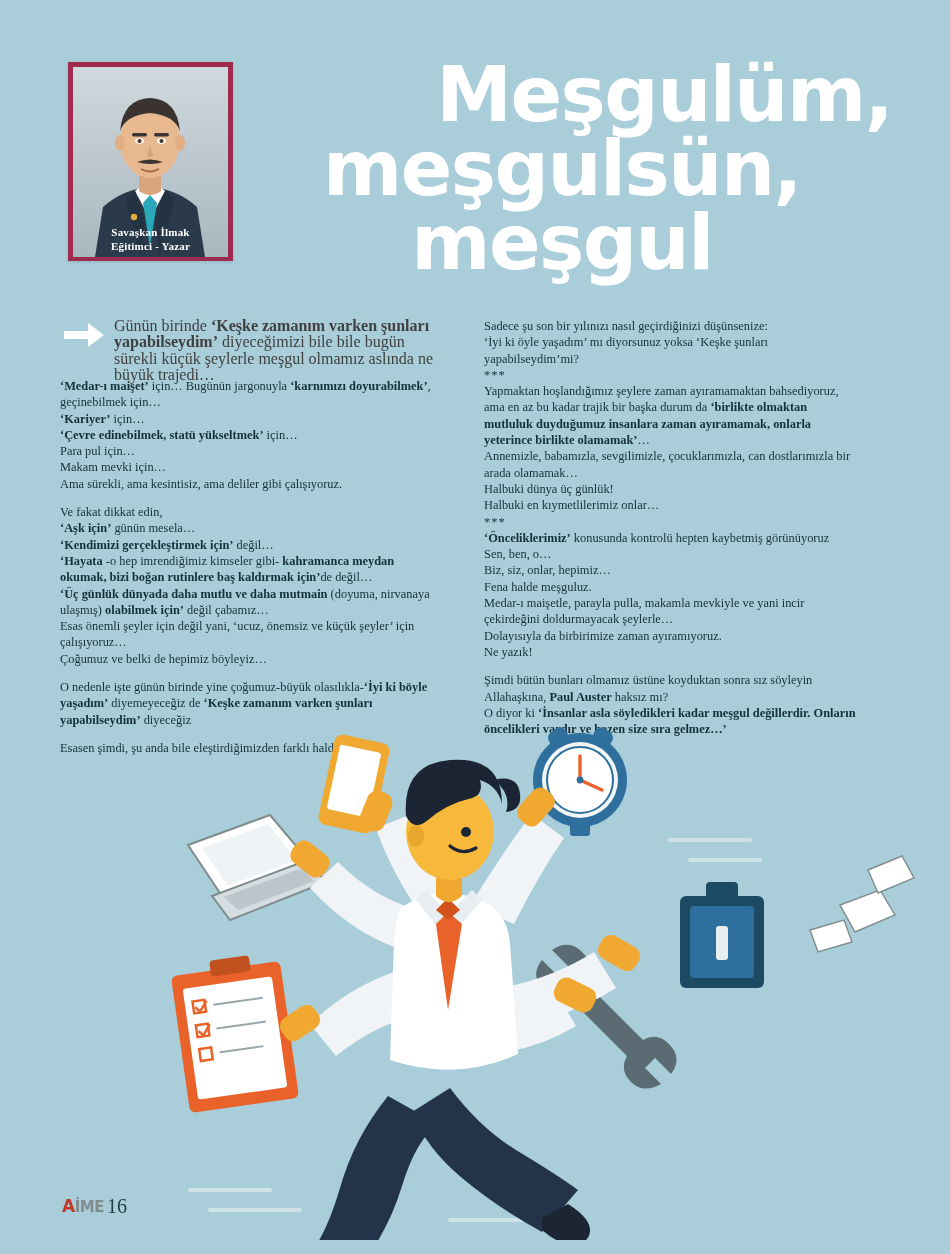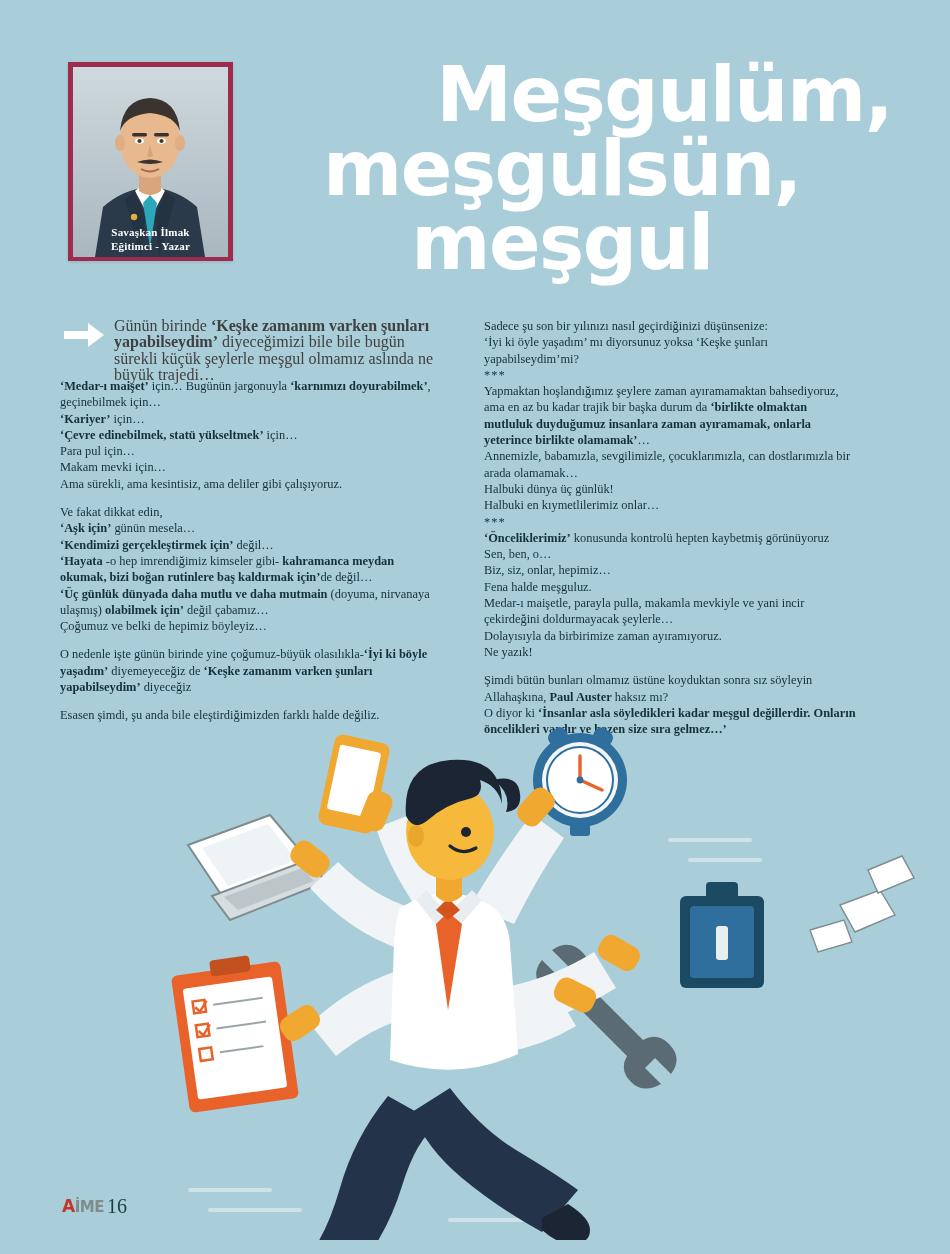--- a/index.html
+++ b/index.html
@@ -219,20 +219,21 @@
     <p class="tight"><b>‘Çevre edinebilmek, statü yükseltmek’</b><span> için…</span></p>
     <p class="tight">Para pul için…</p>
     <p class="tight">Makam mevki için…</p>
     <p>Ama sürekli, ama kesintisiz, ama deliler gibi çalışıyoruz.</p>
 
     <p class="tight">Ve fakat dikkat edin,</p>
     <p class="tight"><b>‘Aşk için’</b><span> günün mesela…</span></p>
     <p class="tight"><b>‘Kendimizi gerçekleştirmek için’</b><span> değil…</span></p>
     <p class="tight"><b>‘Hayata</b><span> -o hep imrendiğimiz kimseler gibi- </span><b>kahramanca meydan okumak, bizi boğan rutinlere baş kaldırmak için’</b><span>de değil…</span></p>
     <p class="tight"><b>‘Üç günlük dünyada daha mutlu ve daha mutmain</b><span> (doyuma, nirvanaya ulaşmış) </span><b>olabilmek için’</b><span> değil çabamız…</span></p>
+    <p class="tight">Esas önemli şeyler için değil yani, ‘ucuz, önemsiz ve küçük şeyler’ için çalışıyoruz…</p>
     <p>Çoğumuz ve belki de hepimiz böyleyiz…</p>
 
     <p><span>O nedenle işte günün birinde yine çoğumuz-büyük olasılıkla-</span><b>‘İyi ki böyle yaşadım’</b><span> diyemeyeceğiz de </span><b>‘Keşke zamanım varken şunları yapabilseydim’</b><span> diyeceğiz</span></p>
 
     <p>Esasen şimdi, şu anda bile eleştirdiğimizden farklı halde değiliz.</p>
   </div>
 
   <div class="col col-right">
     <p class="tight">Sadece şu son bir yılınızı nasıl geçirdiğinizi düşünsenize:</p>
     <p class="tight">‘İyi ki öyle yaşadım’ mı diyorsunuz yoksa ‘Keşke şunları yapabilseydim’mi?</p>

